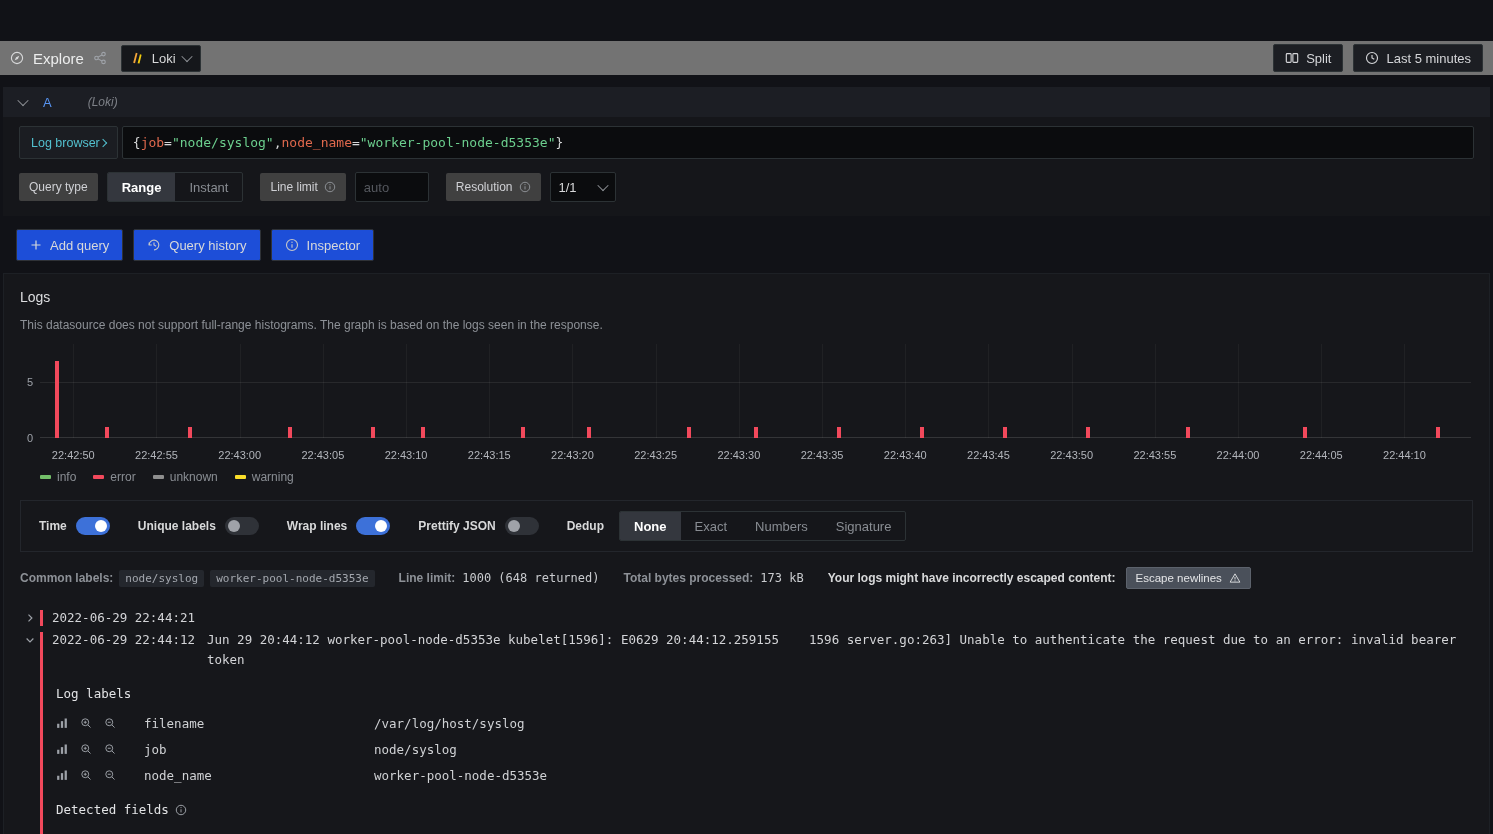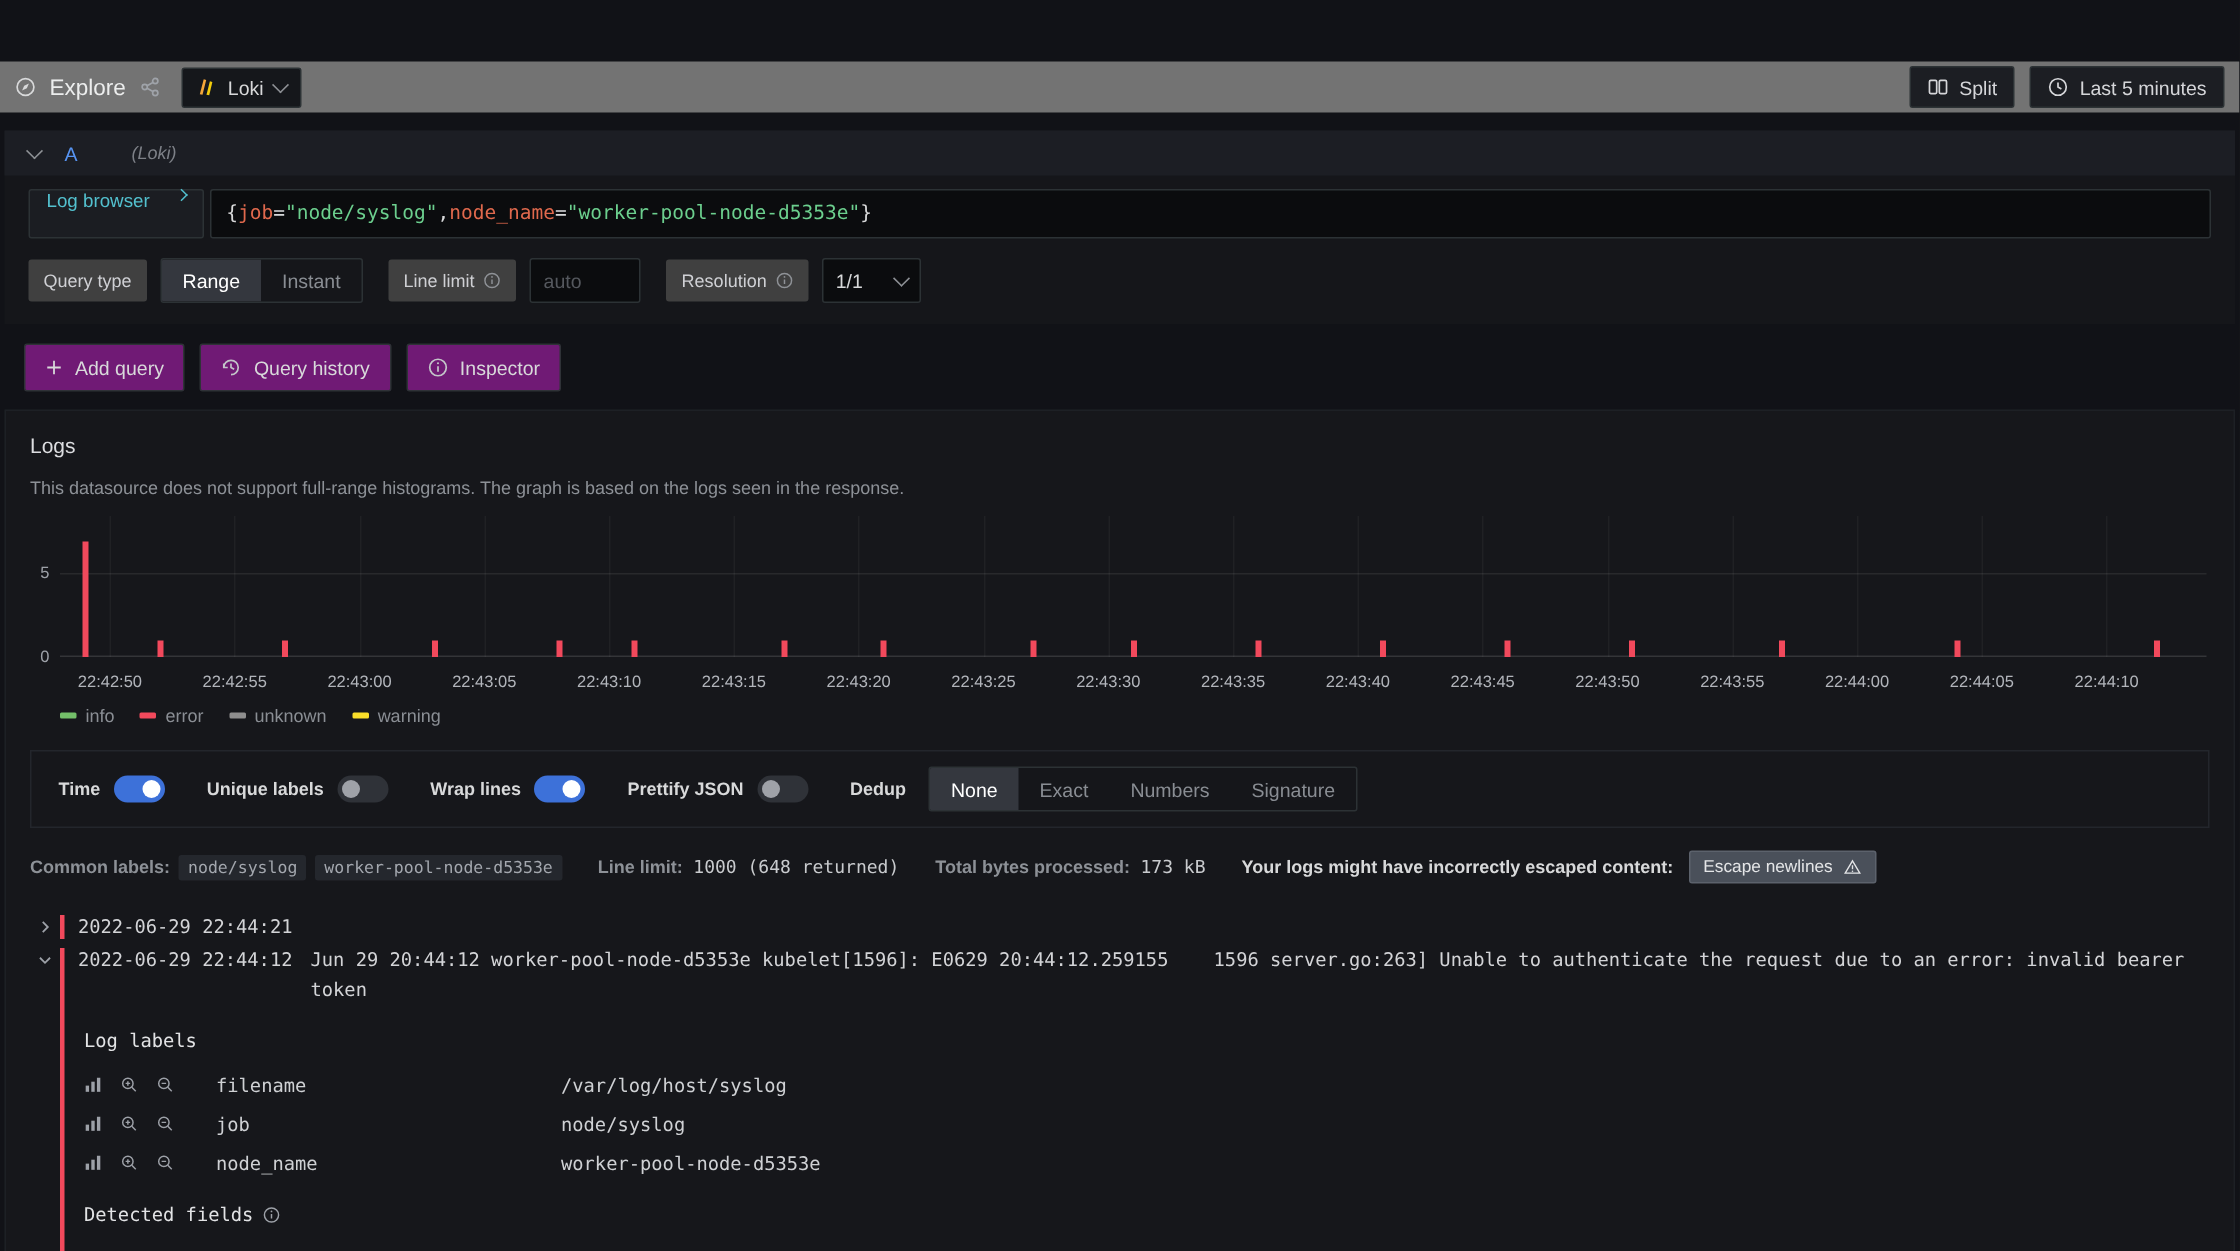--- a/index.html
+++ b/index.html
@@ -18,40 +18,40 @@
   .tb-right { margin-left:auto; display:flex; align-items:center; gap:10px; }
   .tb-btn { display:flex; align-items:center; gap:7px; height:28px; padding:0 11px; background:#1c1e23; border:1px solid #2c3235; border-radius:2px; font-size:13px; color:#d5d6d9; cursor:pointer; }
   .chev-down { width:8px; height:8px; border-right:1.5px solid #8e9196; border-bottom:1.5px solid #8e9196; transform:rotate(45deg) translate(-1px,-1px); }
 
   
   .query-section { margin:12px 3px 0; background:#15161a; }
   .query-row-header { height:30px; background:#1c1e24; display:flex; align-items:center; padding:0 16px; }
   .q-letter { color:#5794f2; font-weight:500; font-size:13px; margin-left:16px; }
   .q-ds { color:#7d8087; font-style:italic; font-size:12px; margin-left:36px; }
   .query-field-row { display:flex; align-items:stretch; padding:9px 16px 4px; }
-  .log-browser-btn { background:#1b1d22; border:1px solid #2c3235; color:#53c1cf; font-size:12.5px; font-weight:500; display:flex; gap:18px; padding:0 11px; border-radius:2px; margin-right:4px; cursor:pointer; height:33px; }
+  .log-browser-btn { background:#1b1d22; border:1px solid #2c3235; color:#53c1cf; font-size:12.5px; font-weight:500; display:flex; align-items:center; gap:0; padding:0 11px; border-radius:2px; margin-right:4px; cursor:pointer; height:33px; }
   .lb-caret { width:6px; height:6px; border-right:1.5px solid #53c1cf; border-bottom:1.5px solid #53c1cf; transform:rotate(-45deg); }
   .query-input { flex:1; background:#0b0c0e; border:1px solid #2c3235; border-radius:2px; padding:0 10px; font-family:"DejaVu Sans Mono",monospace; font-size:13px; display:flex; align-items:center; height:33px; }
   .tok-punct { color:#d8d9da; }
   .tok-key { color:#e0694d; }
   .tok-op { color:#d8d9da; }
   .tok-str { color:#6ccf8e; }
   .query-opts-row { display:flex; align-items:center; padding:9px 16px 14px; gap:9px; }
   .chip { height:28px; background:#404040; color:#cfd0d4; font-size:12px; font-weight:500; display:flex; align-items:center; padding:0 10px; gap:6px; border-radius:2px; }
   .chip .i-sm { color:#8e9196; }
   .seg-group { display:inline-flex; align-items:stretch; height:30px; background:#15161a; border:1px solid #2c3235; border-radius:2px; overflow:hidden; }
   .seg { display:flex; align-items:center; padding:0 14px; font-size:13px; color:#898d93; cursor:pointer; }
-  .seg.selected { background:#34373e; color:#ffffff; }
+  .seg.selected { background:#34373e; color:#ffffff;font-weight:bold; }
   .mini-input { width:74px; height:30px; background:#0b0c0e; border:1px solid #2c3235; border-radius:2px; color:#c7c8cc; padding:0 8px; font-size:13px; font-family:"Liberation Sans",sans-serif; }
   .mini-input::placeholder { color:#55585e; }
   .mini-select { width:66px; height:30px; background:#0b0c0e; border:1px solid #2c3235; border-radius:2px; color:#d8d9da; padding:0 8px; font-size:13px; display:flex; align-items:center; justify-content:space-between; cursor:pointer; }
 
   
   .actions-row { display:flex; gap:10px; margin:13px 16px 0; }
-  .action-btn { height:32px; background:#701a75; border:1px solid #2f3237; border-radius:2px; color:#d8d9da; font-size:13px; font-weight:500; display:flex; align-items:center; gap:8px; padding:0 13px; cursor:pointer; }
+  .action-btn { height:32px; background:#1d4ed8; border:1px solid #2f3237; border-radius:2px; color:#d8d9da; font-size:13px; font-weight:500; display:flex; align-items:center; gap:8px; padding:0 13px; cursor:pointer; }
   .action-btn .i { color:#c3c5c9; }
 
   
   .logs-panel { margin:12px 3px 0; background:#16171b; border:1px solid #1d2025; padding:15px 16px 0; min-height:596px; }
   .panel-title { font-size:14px; font-weight:500; color:#dcdde0; }
   .notice { font-size:12px; color:#8d9197; margin-top:13px; }
 
   .chart { position:relative; height:118px; margin-top:12px; }
   .yaxis { position:absolute; left:0; top:0; bottom:24px; width:20px; font-size:11px; color:#9da1a8; }
   .ytick-5 { position:absolute; right:7px; top:calc(41.2% - 7px); }

